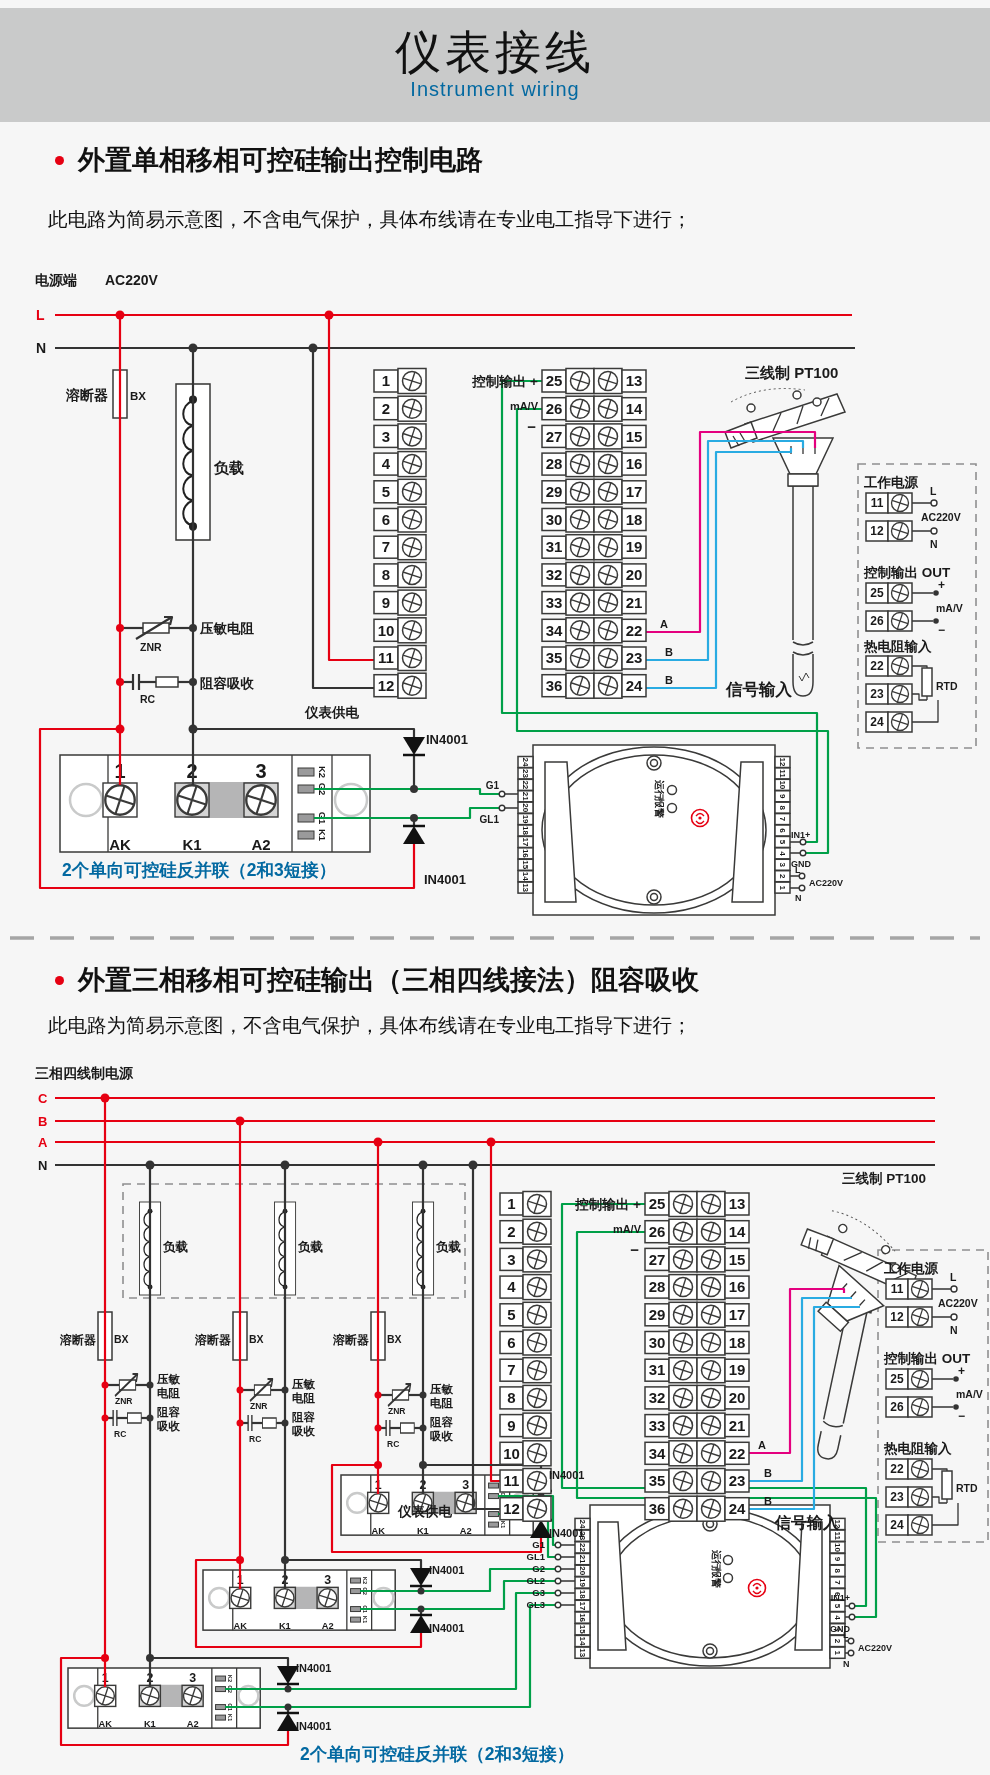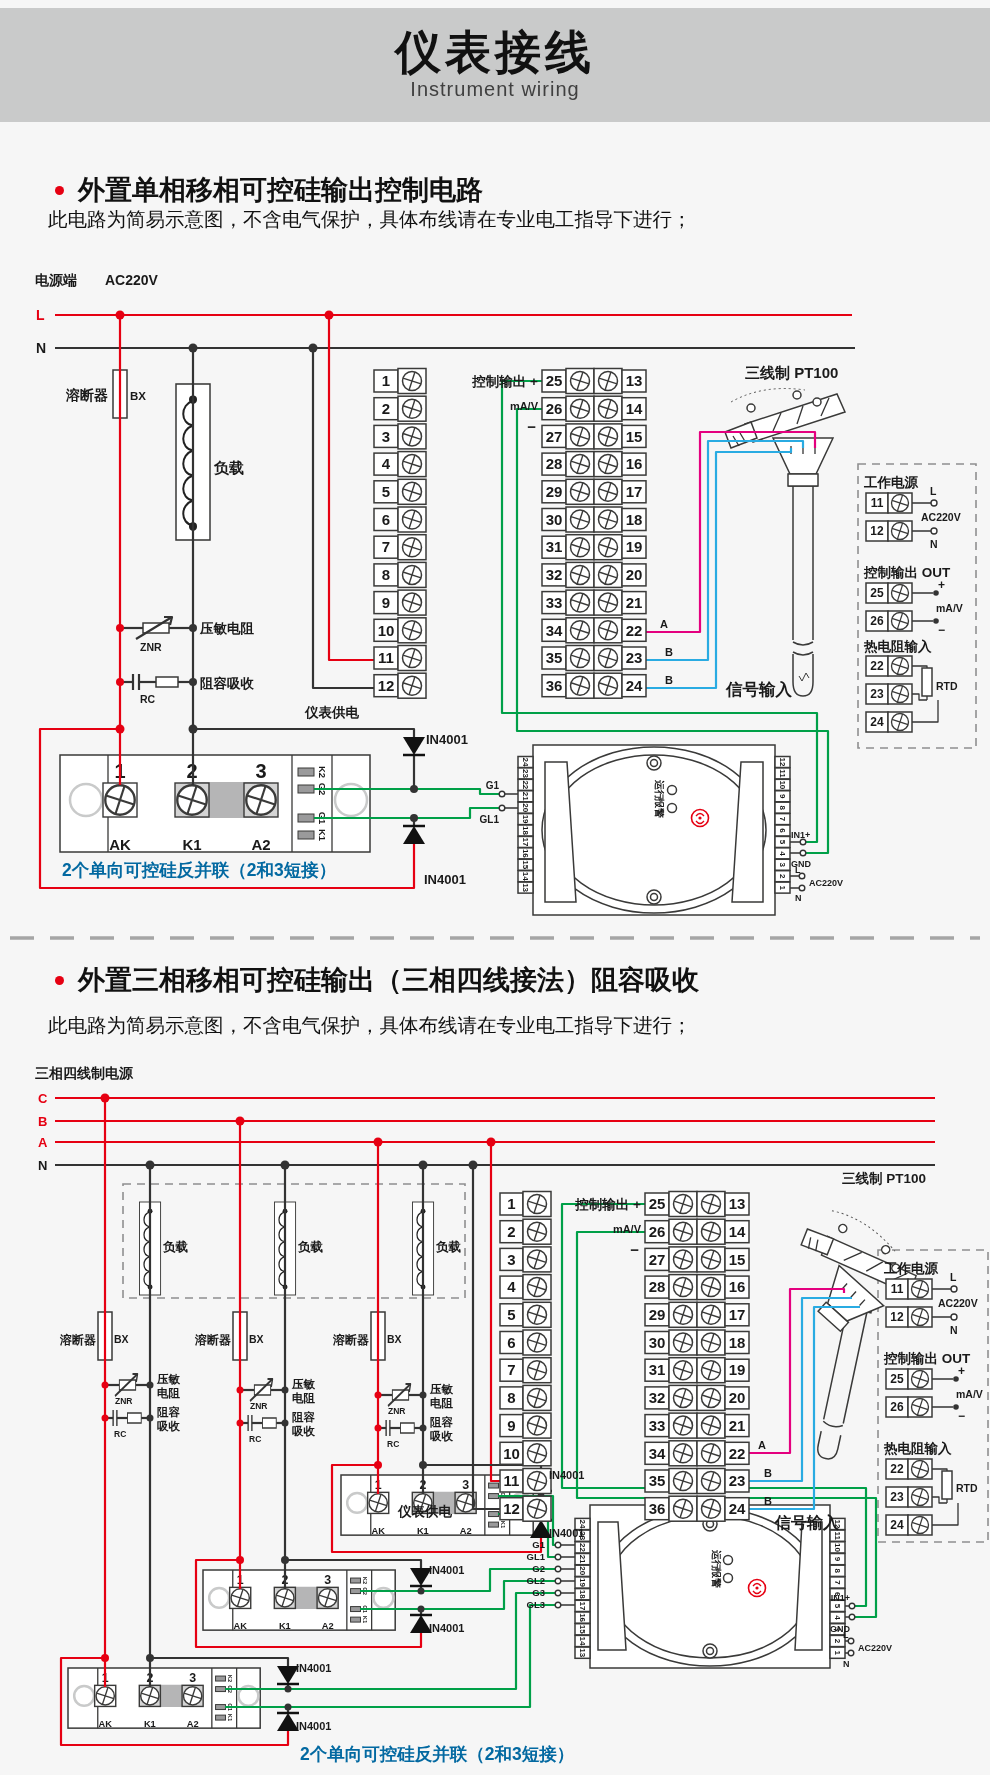--- a/index.html
+++ b/index.html
@@ -1,20 +1,20 @@
 <!DOCTYPE html>
 <html><head>
 <meta charset="utf-8">
 <style>
   html,body{margin:0;padding:0}
   body{width:990px;height:1775px;position:relative;background:#f6f6f6;font-family:"Liberation Sans",sans-serif}
   .abs{position:absolute}
   #band{left:0;top:8px;width:990px;height:114px;background:#c9caca;text-align:center}
-  #band .tt{font-size:46px;font-weight:700;color:#111;letter-spacing:4px;margin-top:14px}
-  #band .st{font-size:20px;color:#404040;margin-top:-6px;letter-spacing:1px}
+  #band .tt{font-size:46px;font-weight:400;color:#111;letter-spacing:4px;margin-top:14px}
+  #band .st{font-size:20px;color:#0369a1;margin-top:-6px;letter-spacing:1px}
   .secline{display:flex;align-items:center;font-weight:700;color:#111}
   .bullet{width:9px;height:9px;border-radius:50%;background:#e60012;margin-right:14px;flex:0 0 auto}
   .sect{font-size:27px}
   .note{font-size:19.5px;font-weight:400;color:#111}
   .cap{font-size:17.5px;font-weight:700;color:#0369a1}
   svg{position:absolute;left:0;overflow:visible}
   .t{fill:#1a1a1a;font-family:"Liberation Sans",sans-serif;font-weight:700}
   .tr{fill:#e60012;font-family:"Liberation Sans",sans-serif;font-weight:700}
   .cell{fill:#fff;stroke:#3a3a39;stroke-width:1.5}
   .comp{fill:#fff;stroke:#3a3a39;stroke-width:1.5}
@@ -26,21 +26,21 @@
   .divider{stroke:#a5a5a5;stroke-width:3.5;stroke-dasharray:24 16}
 </style>
 </head>
 <body>
 
 <div id="band" class="abs">
   <div class="tt">仪表接线</div>
   <div class="st">Instrument wiring</div>
 </div>
 
-<div class="abs secline" style="left:55px;top:172px">
+<div class="abs secline" style="left:55px;top:142px">
   <span class="bullet"></span>
   <span class="sect">外置单相移相可控硅输出控制电路</span>
 </div>
 <div class="abs note" style="left:48px;top:206px">此电路为简易示意图，不含电气保护，具体布线请在专业电工指导下进行；</div>
 
 <div class="abs secline" style="left:55px;top:962px">
   <span class="bullet"></span>
   <span class="sect">外置三相移相可控硅输出（三相四线接法）阻容吸收</span>
 </div>
 <div class="abs note" style="left:48px;top:1012px">此电路为简易示意图，不含电气保护，具体布线请在专业电工指导下进行；</div>

